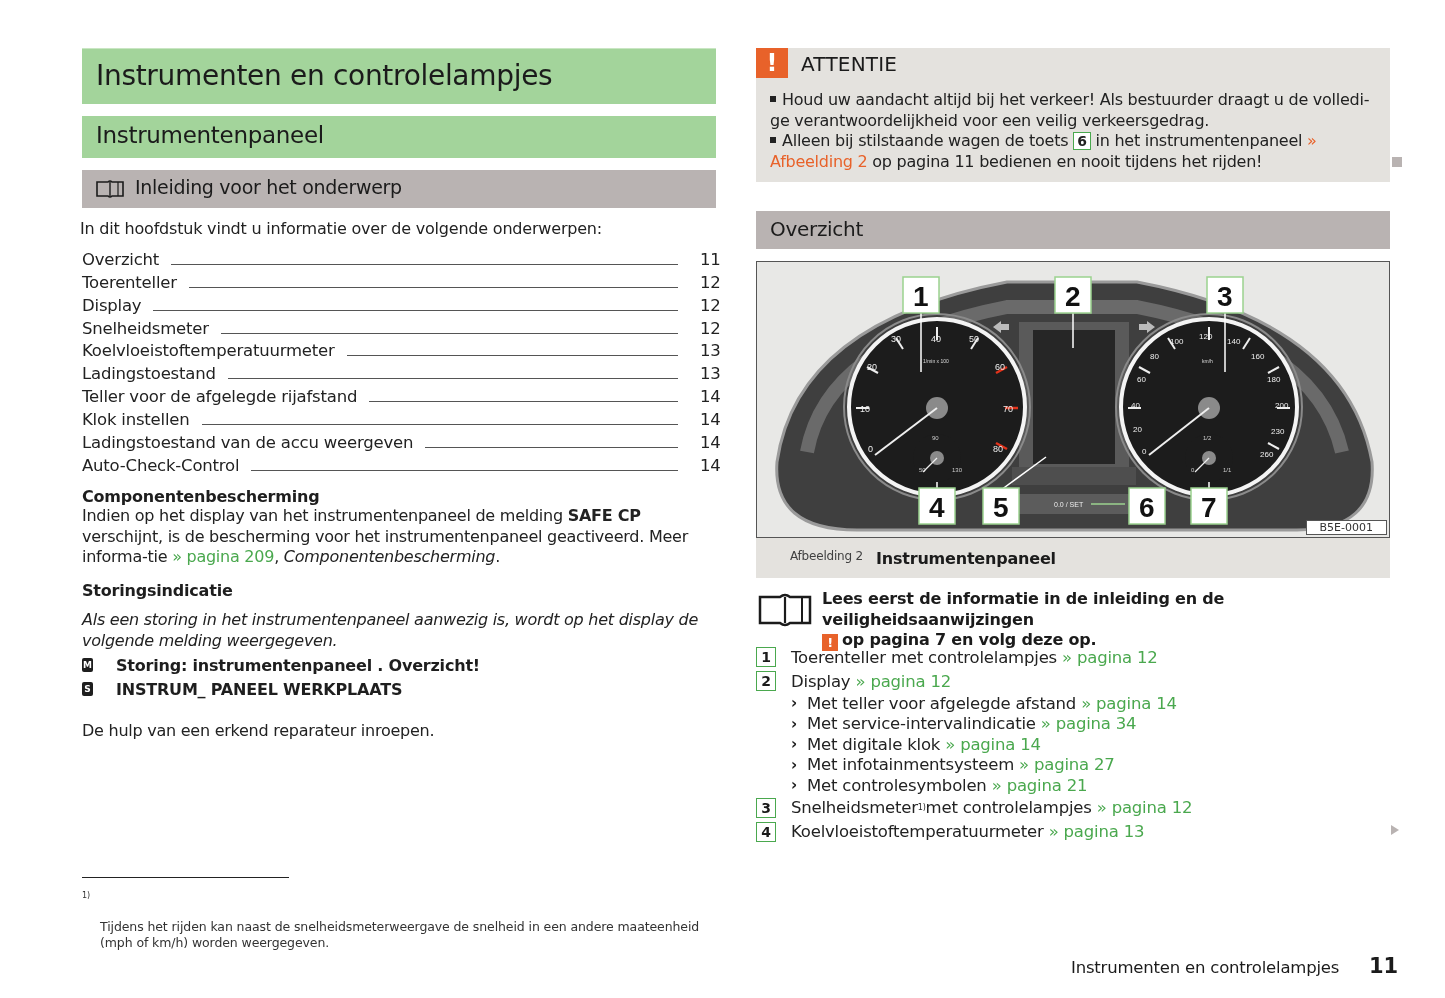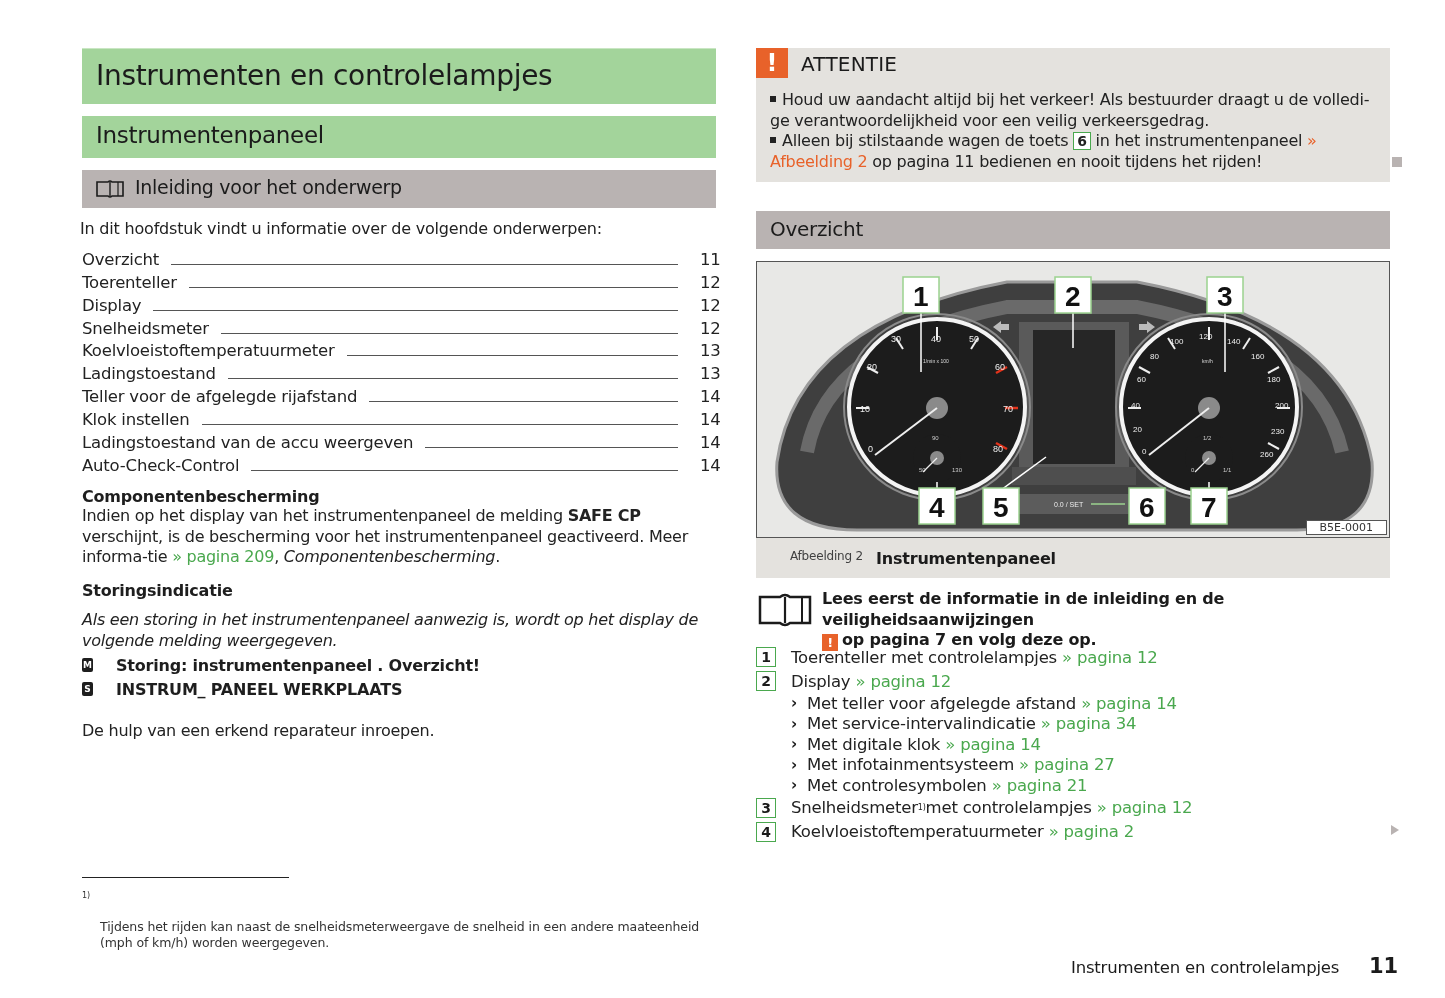--- a/index.html
+++ b/index.html
@@ -338,19 +338,19 @@
   <div class="lg-sub"><span class="chev">›</span><span>Met service-intervalindicatie</span>&nbsp;<span class="link-green">» pagina 34</span></div>
   <div class="lg-sub"><span class="chev">›</span><span>Met digitale klok</span>&nbsp;<span class="link-green">» pagina 14</span></div>
   <div class="lg-sub"><span class="chev">›</span><span>Met infotainmentsysteem</span>&nbsp;<span class="link-green">» pagina 27</span></div>
   <div class="lg-sub"><span class="chev">›</span><span>Met controlesymbolen</span>&nbsp;<span class="link-green">» pagina 21</span></div>
   <div class="lg-row">
     <span class="lg-num">3</span>
     <span>Snelheidsmeter</span><sup>1)</sup><span> met controlelampjes</span>&nbsp;<span class="link-green">» pagina 12</span>
   </div>
   <div class="lg-row">
     <span class="lg-num">4</span>
-    <span>Koelvloeistoftemperatuurmeter</span>&nbsp;<span class="link-green">» pagina 2</span>
+    <span>Koelvloeistoftemperatuurmeter</span>&nbsp;<span class="link-green">» pagina 13</span>
   </div>
 </div>
 <div class="abs cont-arrow"></div>
 
 <div class="abs page-footer">Instrumenten en controlelampjes</div>
 <div class="abs page-num">11</div>
 
 </body></html>

